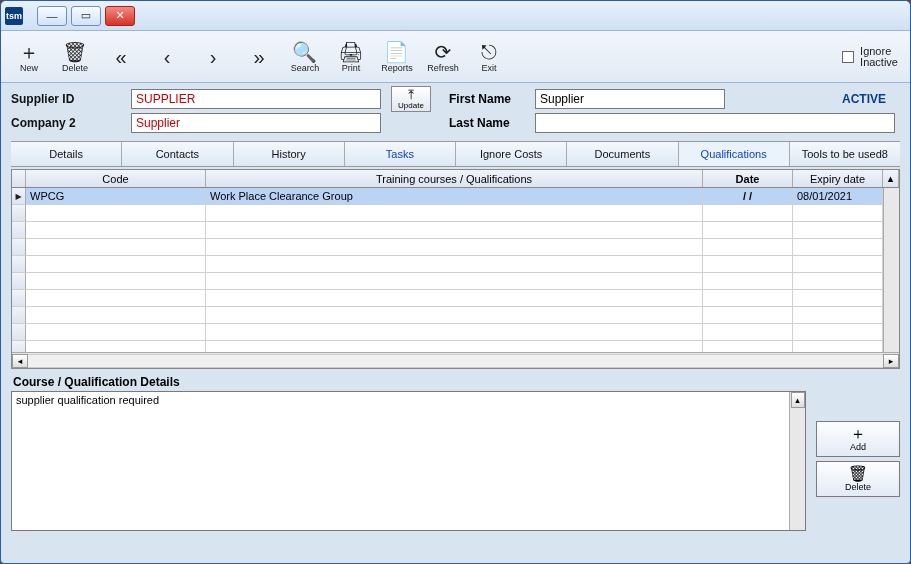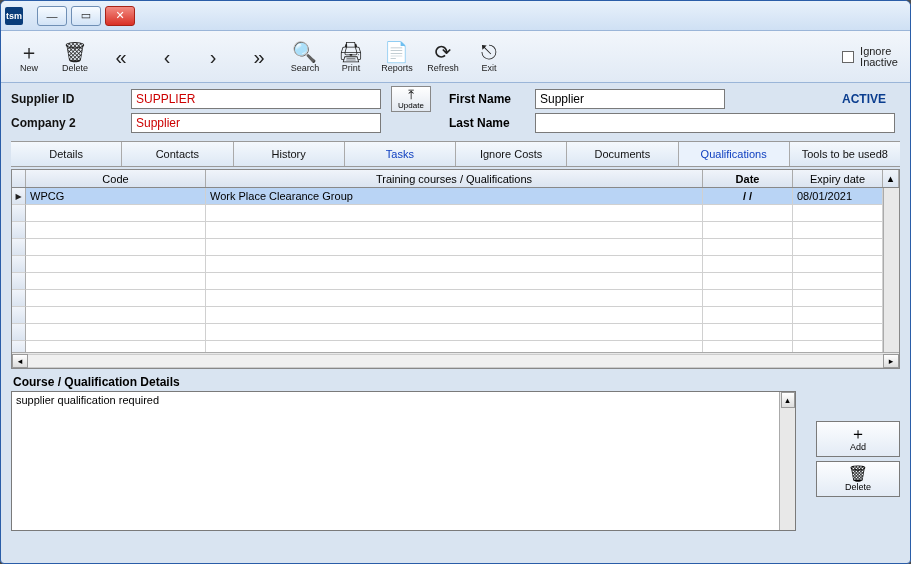--- a/index.html
+++ b/index.html
@@ -42,21 +42,21 @@
   .grow { display:flex; height:17px; font-size:11px;}
   .gcell { border-right:1px solid #d0d0d0; border-bottom:1px solid #d0d0d0; padding:0 4px; display:flex;align-items:center; overflow:hidden;}
   .grow.sel .gcell { background:#b9d4f5;}
   .rowmarker{width:14px;border-right:1px solid #aaa;background:linear-gradient(#f0f4fa,#dbe4f0);display:flex;align-items:center;justify-content:center;font-size:8px;color:#222;border-bottom:1px solid #d0d0d0;}
   .gscroll-h { height:16px; background:#e8e8e8; border-top:1px solid #aaa; display:flex;align-items:center;}
   .gscroll-h .arrow{width:16px;height:14px;border:1px solid #999;background:linear-gradient(#fff,#ddd);font-size:9px;display:flex;align-items:center;justify-content:center;}
   .gscroll-h .track{flex:1;background:#f0f0f0;height:14px;border-top:1px solid #ccc;border-bottom:1px solid #ccc;}
   .gscroll-v { width:16px; background:#e8e8e8; border-left:1px solid #aaa;}
   
   .details-label { font-weight:bold; font-size:12px; margin:6px 10px 2px 12px;}
-  .details-box { margin:0 10px 8px 10px; display:flex; gap:20px;}
+  .details-box { margin:0 10px 8px 10px; display:flex; gap:10px;}
   .details-text { flex:1; height:140px; border:1px solid #7a7a7a; background:#fff; font-size:11px; padding:2px 4px; position:relative;}
   .details-text .vscroll{position:absolute;right:0;top:0;bottom:0;width:16px;background:#e8e8e8;border-left:1px solid #aaa;}
   .details-text .vscroll .arrow{width:14px;height:16px;border:1px solid #999;background:linear-gradient(#fff,#ddd);font-size:9px;display:flex;align-items:center;justify-content:center;margin:0 auto;}
   .side-btns { width:84px; display:flex; flex-direction:column; gap:4px; justify-content:flex-start; padding-top:30px;}
   .sbtn { height:36px; border:1px solid #7a7a7a; background:linear-gradient(#fcfdff,#e3ebf5); display:flex;flex-direction:column;align-items:center;justify-content:center;font-size:9px;cursor:default;}
   .sbtn .ic{font-size:16px;line-height:16px;}
   
   .c-marker{width:14px;}
   .c-code{width:180px;}
   .c-train{flex:1;}

